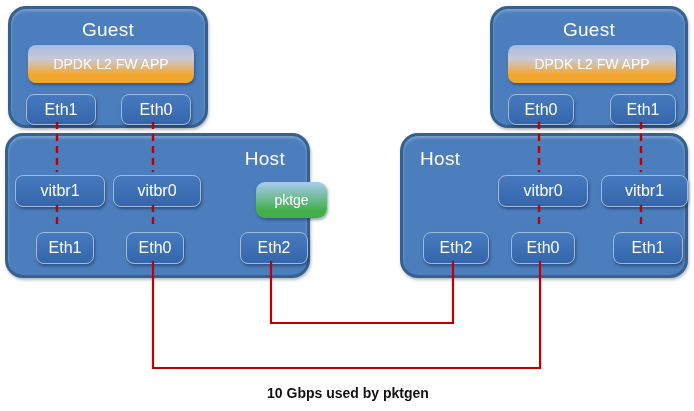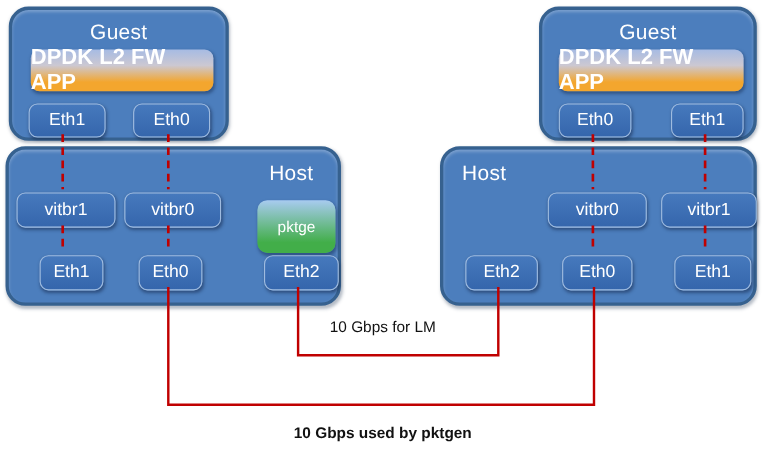--- a/index.html
+++ b/index.html
@@ -36,22 +36,22 @@
     background:linear-gradient(180deg,var(--node-top),var(--node-bottom));
     border:1px solid var(--node-border);
     box-shadow:1px 2px 3px rgba(10,25,55,.45);
     color:var(--box-text);font-size:16px;
     display:flex;align-items:center;justify-content:center;
   }
   .dpdk{
     position:absolute;border-radius:8px;box-sizing:border-box;
     background:linear-gradient(180deg,var(--dpdk-top) 0%,var(--dpdk-mid) 38%,var(--dpdk-bottom) 78%,var(--dpdk-bottom) 100%);
     box-shadow:1px 2px 3px rgba(10,25,55,.4);
-    color:var(--box-text);font-size:20px;
-    display:flex;align-items:center;justify-content:center;font-weight:bold;
+    color:var(--box-text);font-size:14px;
+    display:flex;align-items:center;justify-content:center;
   }
   .pktgen{
     position:absolute;border-radius:9px;box-sizing:border-box;
     background:linear-gradient(180deg,var(--pktgen-top) 0%,var(--pktgen-bottom) 80%);
     box-shadow:1px 2px 3px rgba(10,25,55,.4);
     color:var(--box-text);font-size:14px;
     display:flex;align-items:center;justify-content:center;
   }
   .links-svg{position:absolute;left:0;top:0;width:694px;height:411px;pointer-events:none;z-index:6;}
   .links-svg path{fill:none;stroke:var(--link-red);}
@@ -70,21 +70,21 @@
     <div class="bigtitle centered" style="top:10px;">Guest</div>
     <div class="dpdk" style="left:17px;top:36px;width:166px;height:38px;">DPDK L2 FW APP</div>
     <div class="node" style="left:15px;top:85px;width:70px;height:31px;">Eth1</div>
     <div class="node" style="left:110px;top:85px;width:70px;height:31px;">Eth0</div>
   </div>
 
   <div class="bigbox" style="left:5px;top:133px;width:305px;height:145px;">
     <div class="bigtitle" style="right:22px;top:12px;">Host</div>
     <div class="node" style="left:7px;top:39px;width:90px;height:32px;">vitbr1</div>
     <div class="node" style="left:105px;top:39px;width:88px;height:32px;">vitbr0</div>
-    <div class="pktgen" style="left:226px;top:46px;width:71px;height:48px;">pktge</div>
+    <div class="pktgen" style="left:248px;top:46px;width:71px;height:36px;">pktge</div>
     <div class="node" style="left:28px;top:96px;width:58px;height:32px;">Eth1</div>
     <div class="node" style="left:118px;top:96px;width:58px;height:32px;">Eth0</div>
     <div class="node" style="left:232px;top:96px;width:68px;height:32px;">Eth2</div>
   </div>
 
   <div class="bigbox" style="left:490px;top:6px;width:198px;height:122px;">
     <div class="bigtitle centered" style="top:10px;">Guest</div>
     <div class="dpdk" style="left:15px;top:36px;width:168px;height:38px;">DPDK L2 FW APP</div>
     <div class="node" style="left:15px;top:85px;width:66px;height:31px;">Eth0</div>
     <div class="node" style="left:117px;top:85px;width:66px;height:31px;">Eth1</div>
@@ -101,16 +101,15 @@
 
   <svg class="links-svg" viewBox="0 0 694 411">
     <path class="dash" d="M57 122 V172 M57 205 V229"></path>
     <path class="dash" d="M153 122 V172 M153 205 V229"></path>
     <path class="dash" d="M539 122 V172 M539 205 V229"></path>
     <path class="dash" d="M641 122 V172 M641 205 V227"></path>
     <path class="solid" d="M271 261 V323 H453 V261"></path>
     <path class="solid" d="M153 261 V368 H540 V261"></path>
   </svg>
 
-  <div class="linklabel" style="left:278px;top:289px;width:140px;">10 Gbps for LM</div>
   <div class="linklabel" style="left:248px;top:385px;width:200px;font-weight:bold;">10 Gbps used by pktgen</div>
 
 </div>
 
 </body></html>

